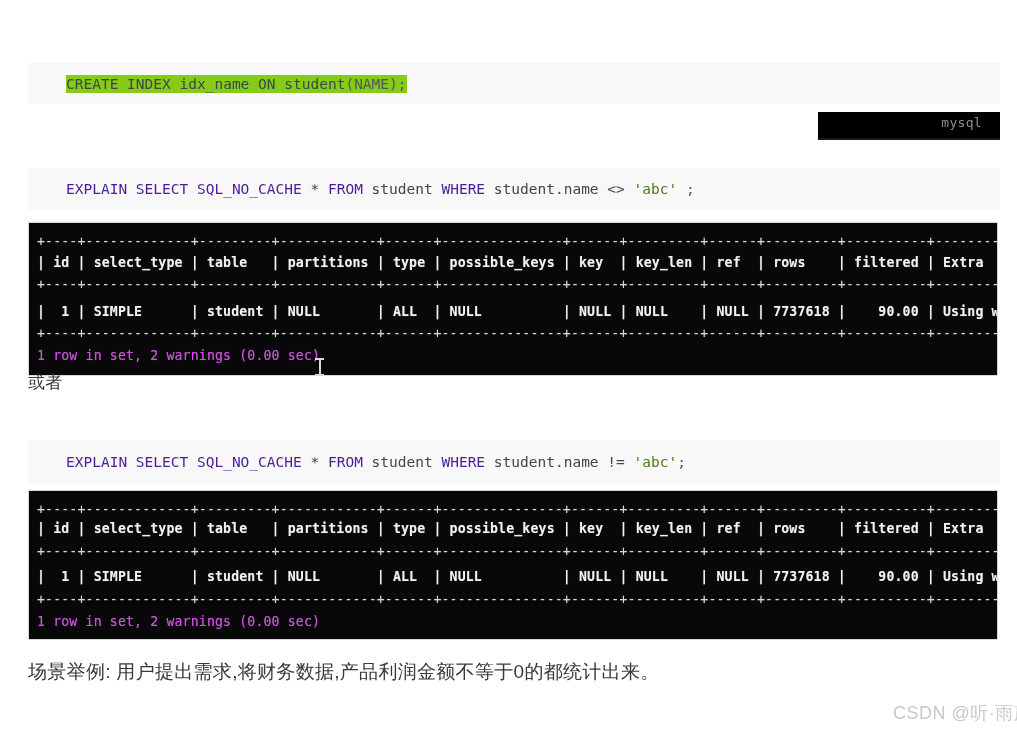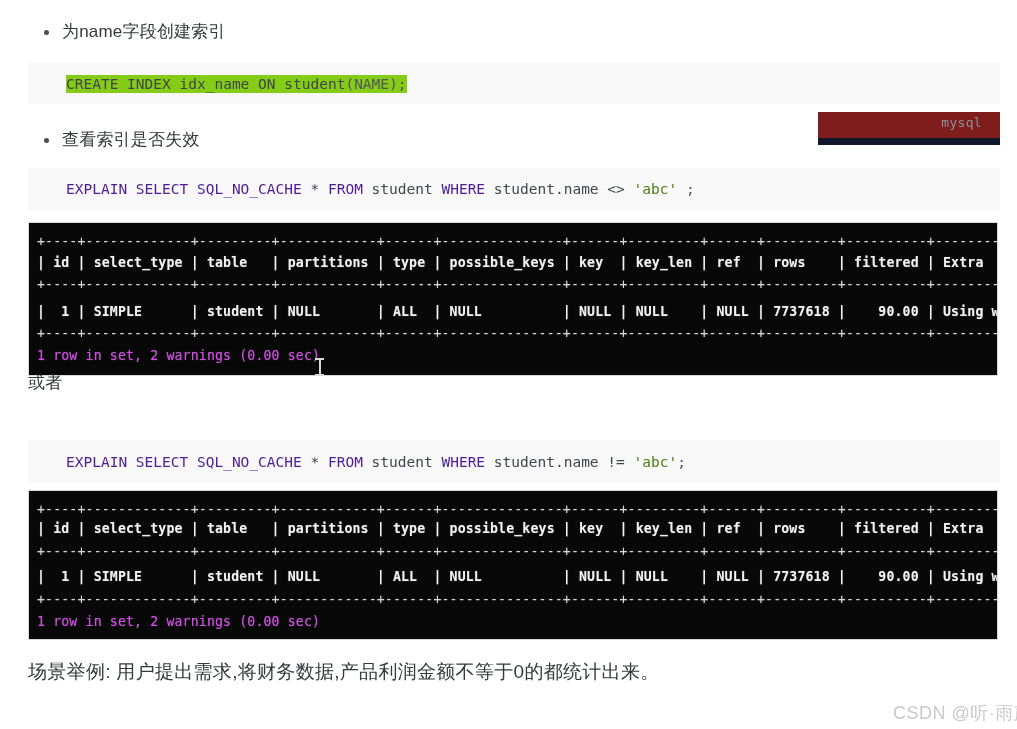--- a/index.html
+++ b/index.html
@@ -64,22 +64,22 @@
   }
   .tok-kw   { color: #4c1d95; margin-top: 8px; }
   .tok-id   { color: #41454b; }
   .tok-punc { color: #51555b; }
   .tok-str  { color: #4d7c0f; }
   .tok-op   { color: #41454b; }
 
   
   .lang-strip {
     position: absolute;
-    background: #7f1d1d;
-    border-bottom: 7px solid #0f172a;
+    background: #000000;
+    border-bottom: 2px solid #0f172a;
   }
   .lang-strip .lang-label {
     position: absolute;
     right: 18px;
     top: 3px;
     font-family: "DejaVu Sans Mono", "Liberation Mono", monospace;
     font-size: 13px;
     color: #8c9096;
     letter-spacing: 0.3px;
   }
@@ -151,37 +151,29 @@
     letter-spacing: 0.5px;
     white-space: nowrap;
     user-select: none;
   }
 </style>
 </head>
 <body>
 
 <div class="page">
 
-  <div class="bullet-line" style="left:44px; top:20px;">
-    <span class="bullet-dot"></span>
-    <span>为name字段创建索引</span>
-  </div>
 
   <div class="codeblock" style="left:28px; top:63px; width:972px; height:41px;">
     <div class="codeline" style="top:11px;"><span class="hl"><span class="tok-id">CREATE</span><span class="tok-id"> INDEX</span><span class="tok-id"> idx_name</span><span class="tok-id"> ON</span><span class="tok-id"> student</span><span class="tok-punc">(NAME);</span></span></div>
   </div>
 
   <div class="lang-strip" style="left:818px; top:112px; width:182px; height:26px;">
     <span class="lang-label">mysql</span>
   </div>
 
-  <div class="bullet-line" style="left:44px; top:128px;">
-    <span class="bullet-dot"></span>
-    <span>查看索引是否失效</span>
-  </div>
 
   <div class="codeblock" style="left:28px; top:168px; width:972px; height:42px;">
     <div class="codeline" style="top:11px;"><span class="tok-kw">EXPLAIN</span> <span class="tok-kw">SELECT</span> <span class="tok-kw">SQL_NO_CACHE</span> <span class="tok-op">*</span> <span class="tok-kw">FROM</span> <span class="tok-id">student</span> <span class="tok-kw">WHERE</span> <span class="tok-id">student.name</span> <span class="tok-op">&lt;&gt;</span> <span class="tok-str">'abc'</span> <span class="tok-punc">;</span></div>
   </div>
 
   <div class="terminal" style="left:28px; top:222px; width:968px; height:152px;">
     <div class="trow sep" style="top:12px;">+----+-------------+---------+------------+------+---------------+------+---------+------+---------+----------+-------------+</div>
     <div class="trow hdr" style="top:33px;">| id | select_type | table   | partitions | type | possible_keys | key  | key_len | ref  | rows    | filtered | Extra       |</div>
     <div class="trow sep" style="top:55px;">+----+-------------+---------+------------+------+---------------+------+---------+------+---------+----------+-------------+</div>
     <div class="trow dat" style="top:82px;">|  1 | SIMPLE      | student | NULL       | ALL  | NULL          | NULL | NULL    | NULL | 7737618 |    90.00 | Using where |</div>

